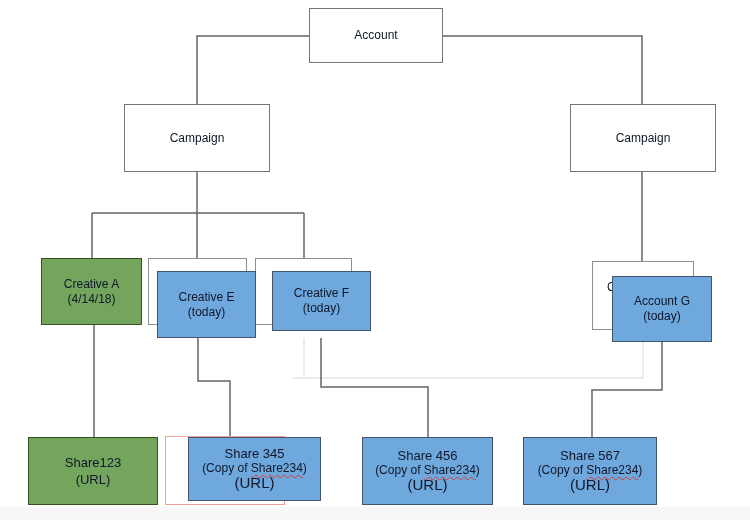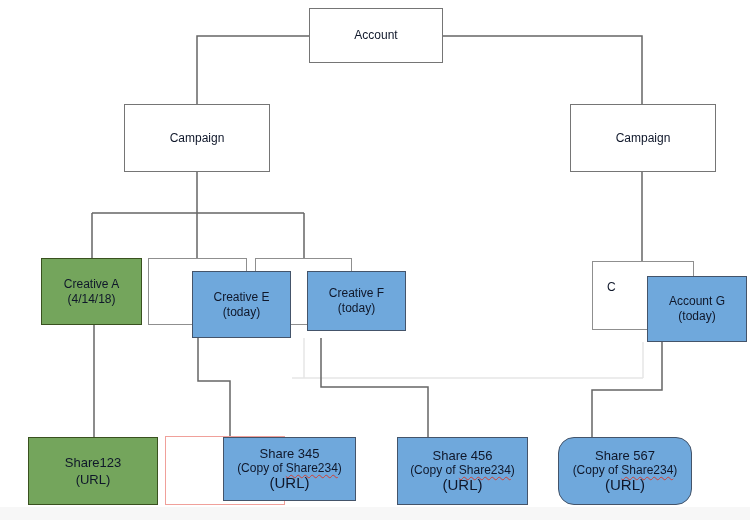--- a/index.html
+++ b/index.html
@@ -22,40 +22,40 @@
     box-sizing: border-box;
     display: flex;
     flex-direction: column;
     align-items: center;
     justify-content: center;
     text-align: center;
     line-height: 1.25;
   }
   .plain  { background: #ffffff; border: 1.5px solid #757575; z-index: 3; font-size: 12px; }
   .green  { background: #74a55c; border: 1.5px solid #39511f; z-index: 3; font-size: 12px; }
-  .blue   { background: #6fa8dc; border: 1.5px solid #44546a; z-index: 3; font-size: 12px; margin-left: 35px; }
+  .blue   { background: #6fa8dc; border: 1.5px solid #44546a; z-index: 3; font-size: 12px; }
   .ghost  { background: #ffffff; border: 1.5px solid #8f8f8f; z-index: 2; }
   .pinkbx { background: #ffffff; border: 1.5px solid #f0a09a; z-index: 2; }
 
   
   .n-account        { left: 309px; top:   8px; width: 134px; height: 55px; }
   .n-campaign-left  { left: 124px; top: 104px; width: 146px; height: 68px; }
   .n-campaign-right { left: 570px; top: 104px; width: 146px; height: 68px; }
   .n-creative-a     { left:  41px; top: 258px; width: 101px; height: 67px; text-align: right; }
   .n-ghost-e        { left: 148px; top: 258px; width:  99px; height: 67px; }
   .n-creative-e     { left: 157px; top: 271px; width:  99px; height: 67px; }
   .n-ghost-f        { left: 255px; top: 258px; width:  97px; height: 67px; }
   .n-creative-f     { left: 272px; top: 271px; width:  99px; height: 60px; }
   .n-ghost-g        { left: 592px; top: 261px; width: 102px; height: 69px; }
   .n-creative-g     { left: 612px; top: 276px; width: 100px; height: 66px; }
   .n-share123       { left:  28px; top: 437px; width: 130px; height: 68px; }
   .n-pink-ghost     { left: 165px; top: 436px; width: 120px; height: 69px; }
   .n-share345       { left: 188px; top: 437px; width: 133px; height: 64px; }
   .n-share456       { left: 362px; top: 437px; width: 131px; height: 68px; }
-  .n-share567       { left: 523px; top: 437px; width: 134px; height: 68px; border-radius: 16px; }
+  .n-share567       { left: 523px; top: 437px; width: 134px; height: 68px; }
 
   .share-title { font-size: 13px; line-height: 16px; }
   .share-copy  { font-size: 12px; line-height: 12px; }
   .share-url-lg{ font-size: 15px; line-height: 18px; }
   .share-url-sm{ font-size: 13px; line-height: 17px; }
   .squiggle {
     text-decoration: underline;
     text-decoration-style: wavy;
     text-decoration-color: #d23f31;
     text-decoration-thickness: 1px;

